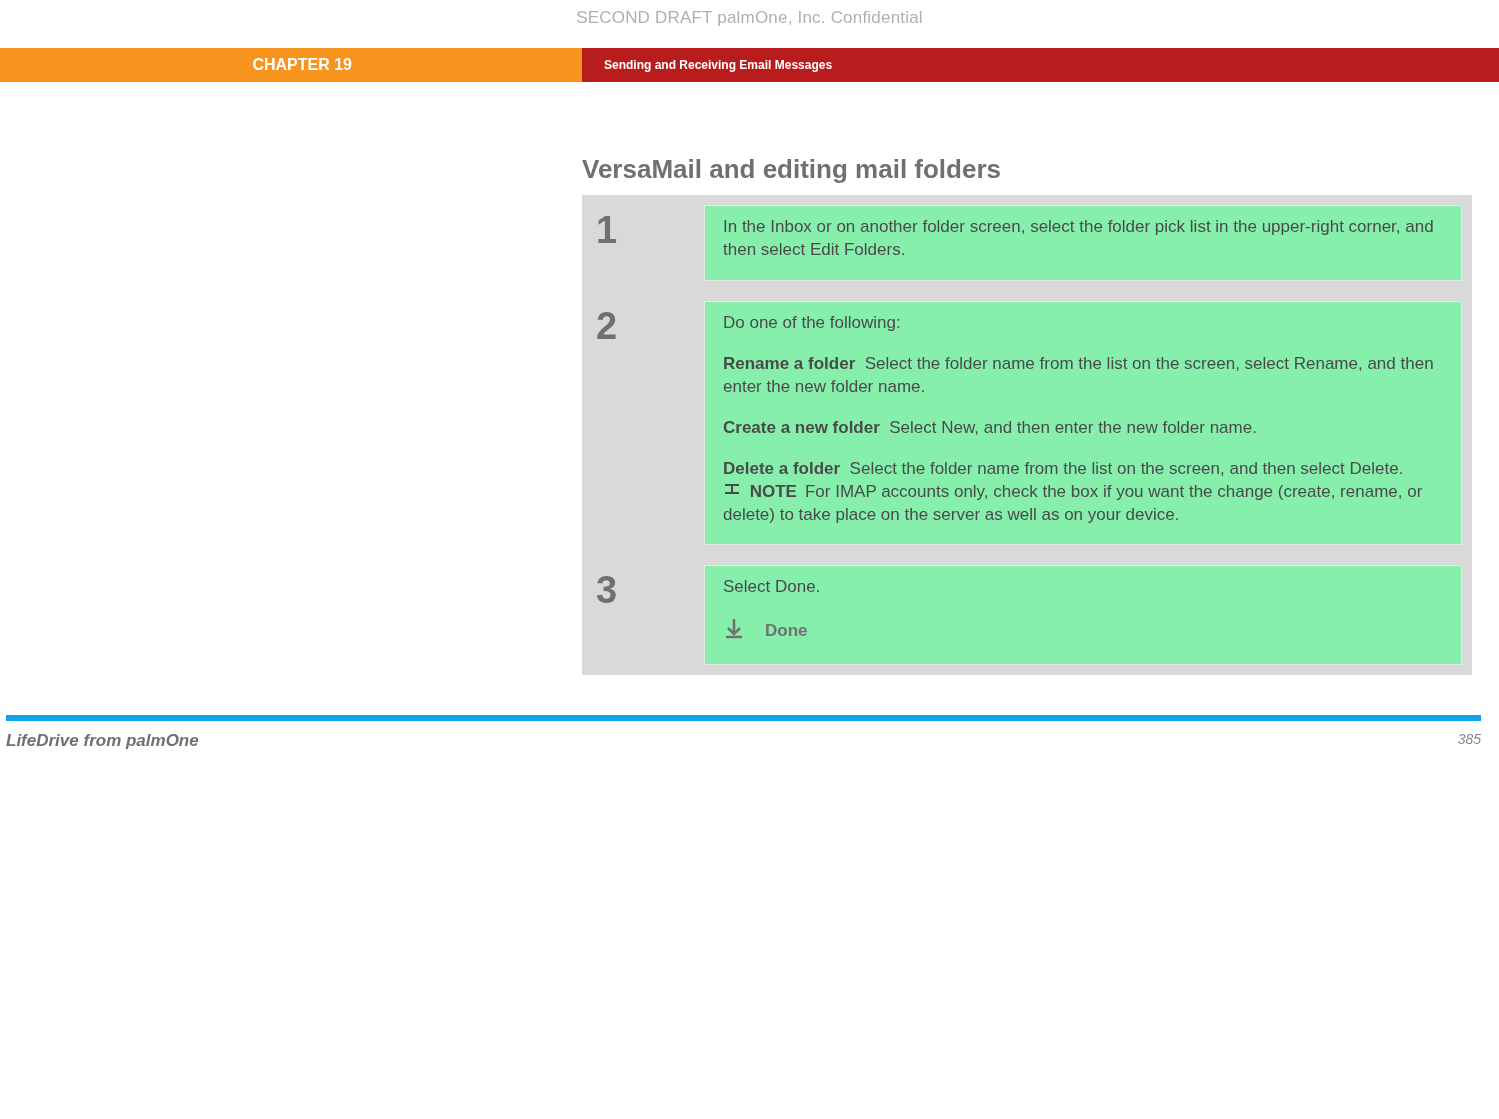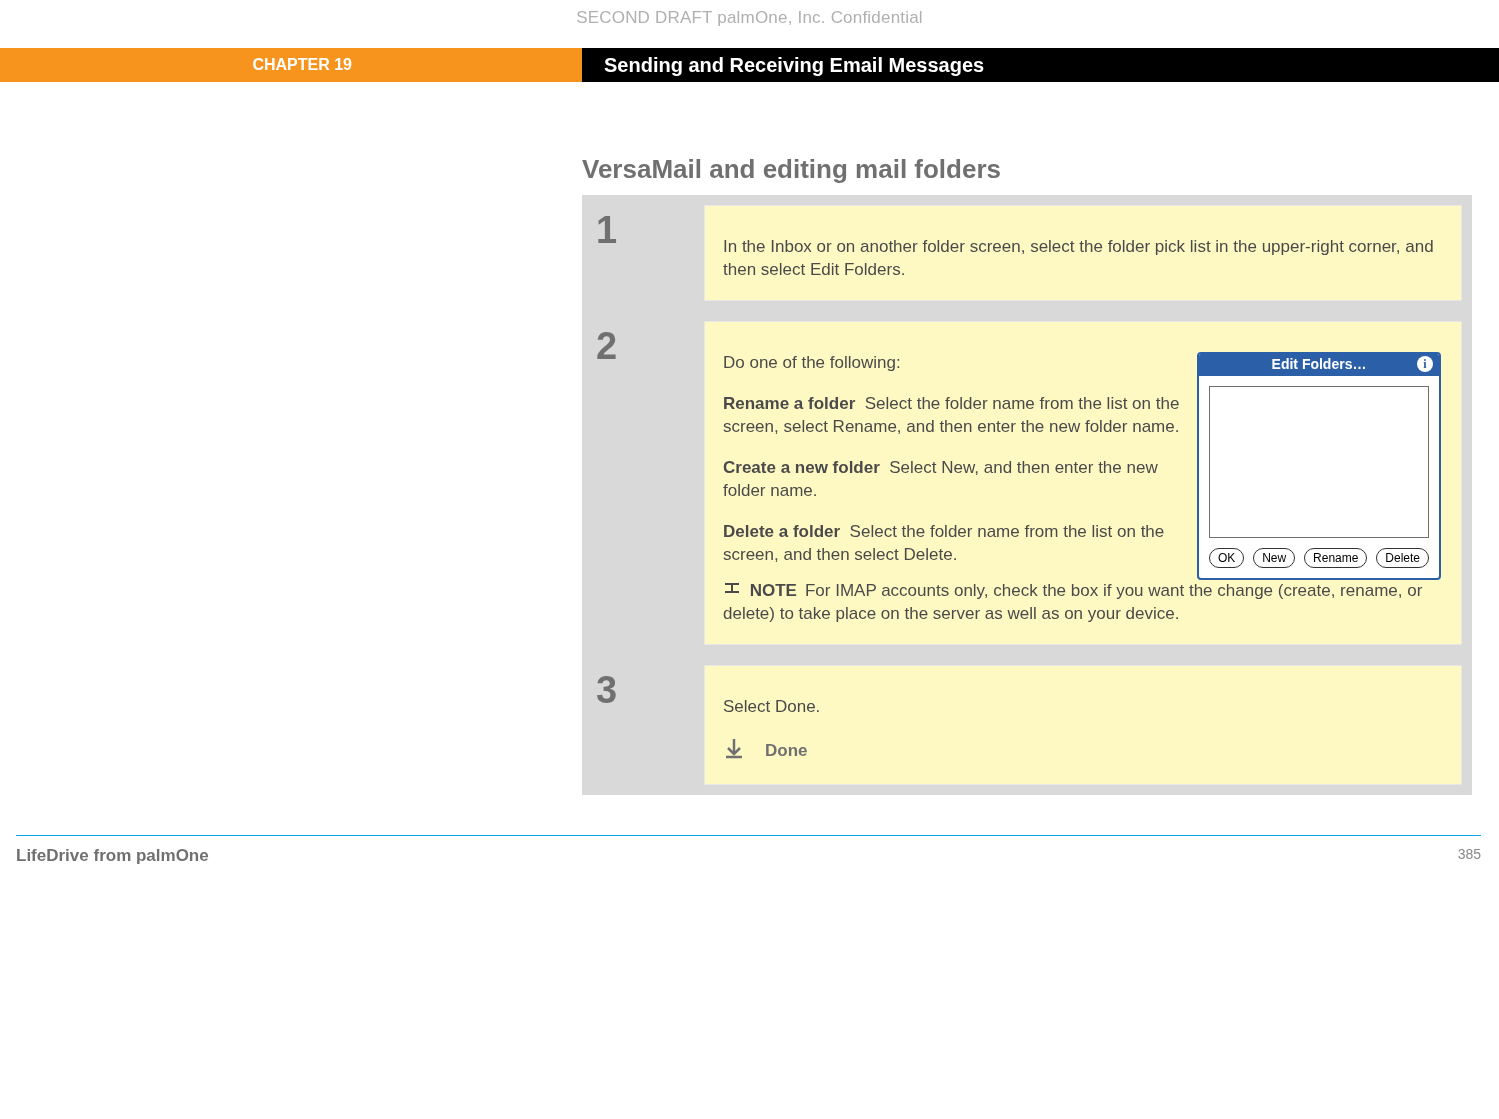--- a/index.html
+++ b/index.html
@@ -27,24 +27,24 @@
     background: #f7941e;
     color: #ffffff;
     font-weight: bold;
     font-size: 16px;
     text-align: right;
     padding-right: 230px;
     box-sizing: border-box;
   }
   .title-cell {
     flex: 1;
-    background: #000000;
+    background: #b91c1c;
     color: #ffffff;
     font-weight: bold;
-    font-size: 20px;
+    font-size: 12px;
     padding-left: 22px;
   }
   .page-body {
     margin-left: 582px;
     margin-right: 20px;
     padding-top: 72px;
     max-width: 890px;
   }
   h2.section-heading {
     color: #707070;
@@ -71,22 +71,22 @@
     font-size: 38px;
     font-weight: bold;
     font-family: Arial, sans-serif;
     text-align: left;
     padding-left: 14px;
     line-height: 1;
     padding-top: 6px;
   }
   .step-content {
     flex: 1;
-    background: #fef9c3;
-    padding: 30px 20px 18px 18px;
+    background: #86efac;
+    padding: 10px 20px 18px 18px;
     color: #4a4a4a;
     font-size: 17px;
     line-height: 1.35;
     border: 1px solid #e8e8e8;
   }
   .step-content p {
     margin: 0 0 18px 0;
   }
   .step-content p:last-child { margin-bottom: 0; }
   .step-flex {
@@ -177,28 +177,29 @@
     border: 1px solid #333;
     border-radius: 10px;
     padding: 1px 8px;
     font-size: 12px;
     font-family: Arial, sans-serif;
     background: #ffffff;
     color: #000;
     white-space: nowrap;
   }
   .footer {
-    margin: 40px 18px 0 16px;
-    border-top: 1px solid #0ea5e9;
+    margin: 40px 18px 0 6px;
+    border-top: 6px solid #0ea5e9;
     padding: 10px 0 40px 0;
     display: flex;
     justify-content: space-between;
     color: #707070;
     font-size: 17px;
     font-weight: bold;
+    font-style: italic;
   }
   .footer .page-no {
     font-weight: normal;
     font-size: 14px;
     color: #888;
   }
 </style>
 </head>
 <body>
 
@@ -231,33 +232,20 @@
               <span class="bold-lead">Rename a folder</span>&nbsp;&nbsp;<span>Select the folder name from the list on the screen, select Rename, and then enter the new folder name.</span>
             </p>
             <p>
               <span class="bold-lead">Create a new folder</span>&nbsp;&nbsp;<span>Select New, and then enter the new folder name.</span>
             </p>
             <p>
               <span class="bold-lead">Delete a folder</span>&nbsp;&nbsp;<span>Select the folder name from the list on the screen, and then select Delete.</span>
             </p>
           </div>
 
-          <div class="palm-dialog">
-            <div class="palm-titlebar">
-              <span>Edit Folders…</span>
-              <span class="palm-info">i</span>
-            </div>
-            <div class="palm-listbox"></div>
-            <div class="palm-buttons">
-              <span class="palm-btn">OK</span>
-              <span class="palm-btn">New</span>
-              <span class="palm-btn">Rename</span>
-              <span class="palm-btn">Delete</span>
-            </div>
-          </div>
         </div>
 
         <p class="note-line">
           <span class="note-icon">
             <svg width="18" height="16" viewBox="0 0 18 16">
               <path d="M2 4 L9 4 L9 12 L16 12" fill="none" stroke="#4a4a4a" stroke-width="2"></path>
               <path d="M2 12 L9 12 L9 4 L16 4" fill="none" stroke="#4a4a4a" stroke-width="2"></path>
             </svg>
           </span>
           <span class="note-label">NOTE</span><span>For IMAP accounts only, check the box if you want the change (create, rename, or delete) to take place on the server as well as on your device.</span>

